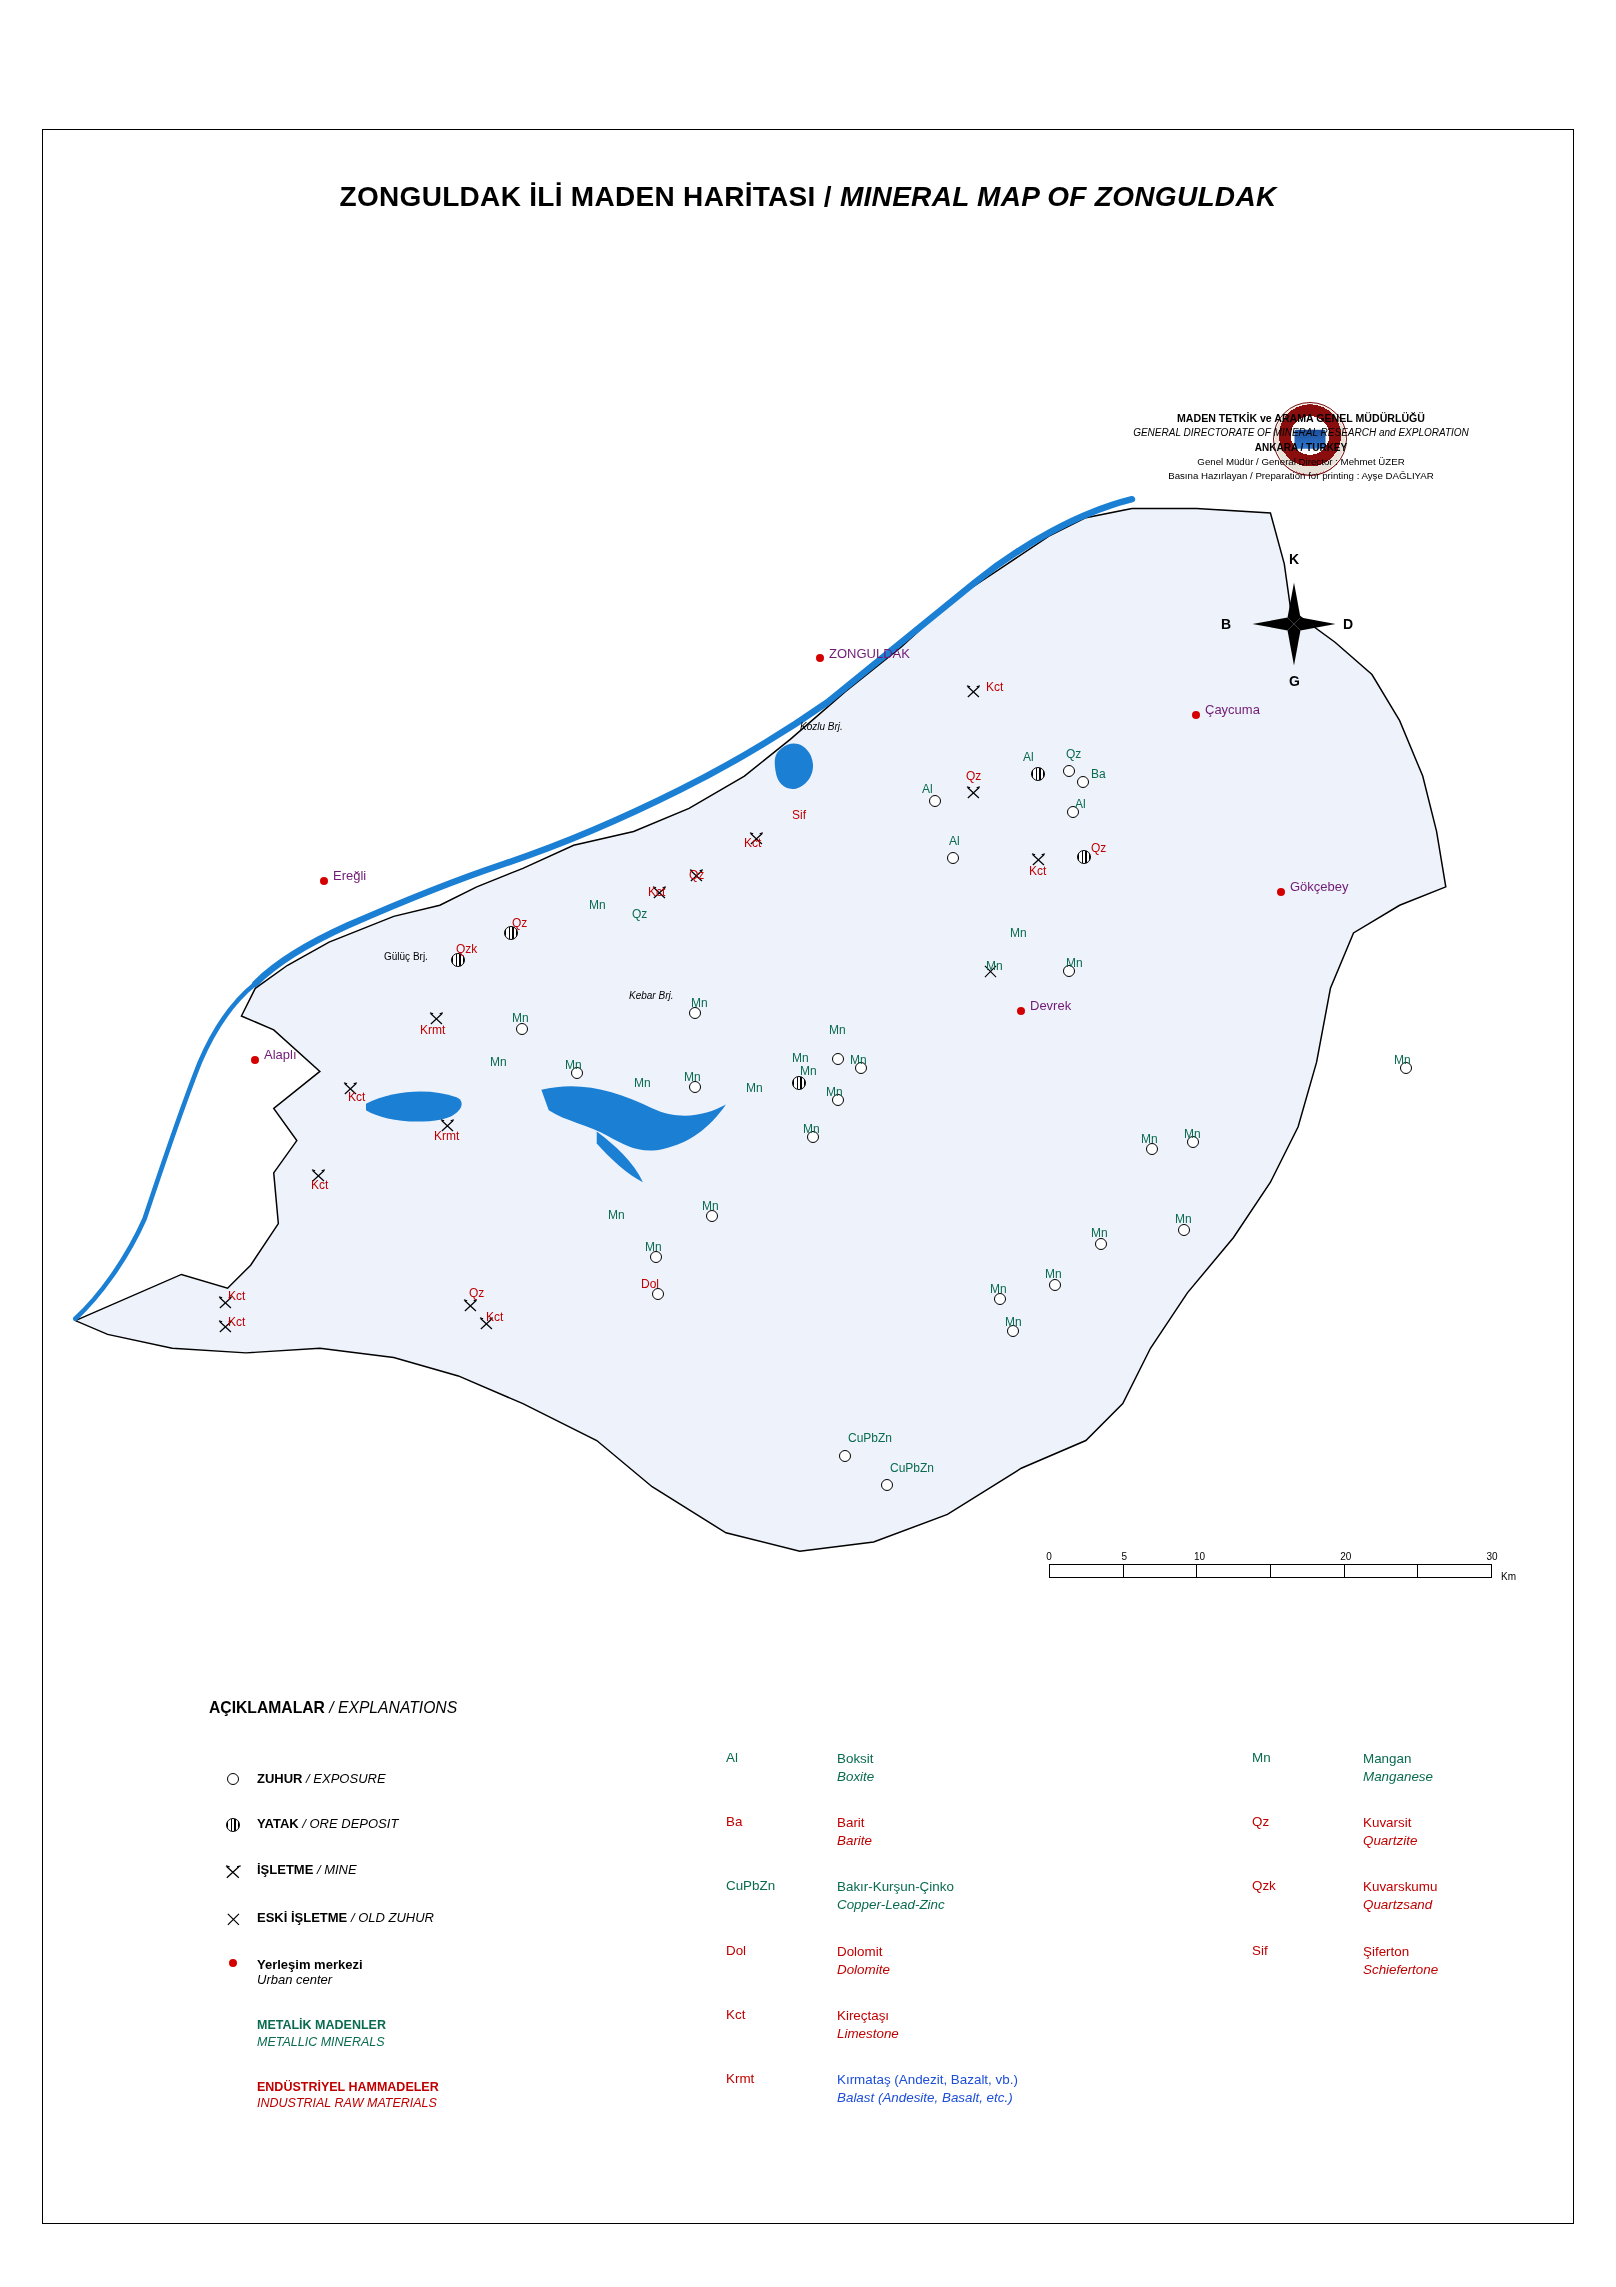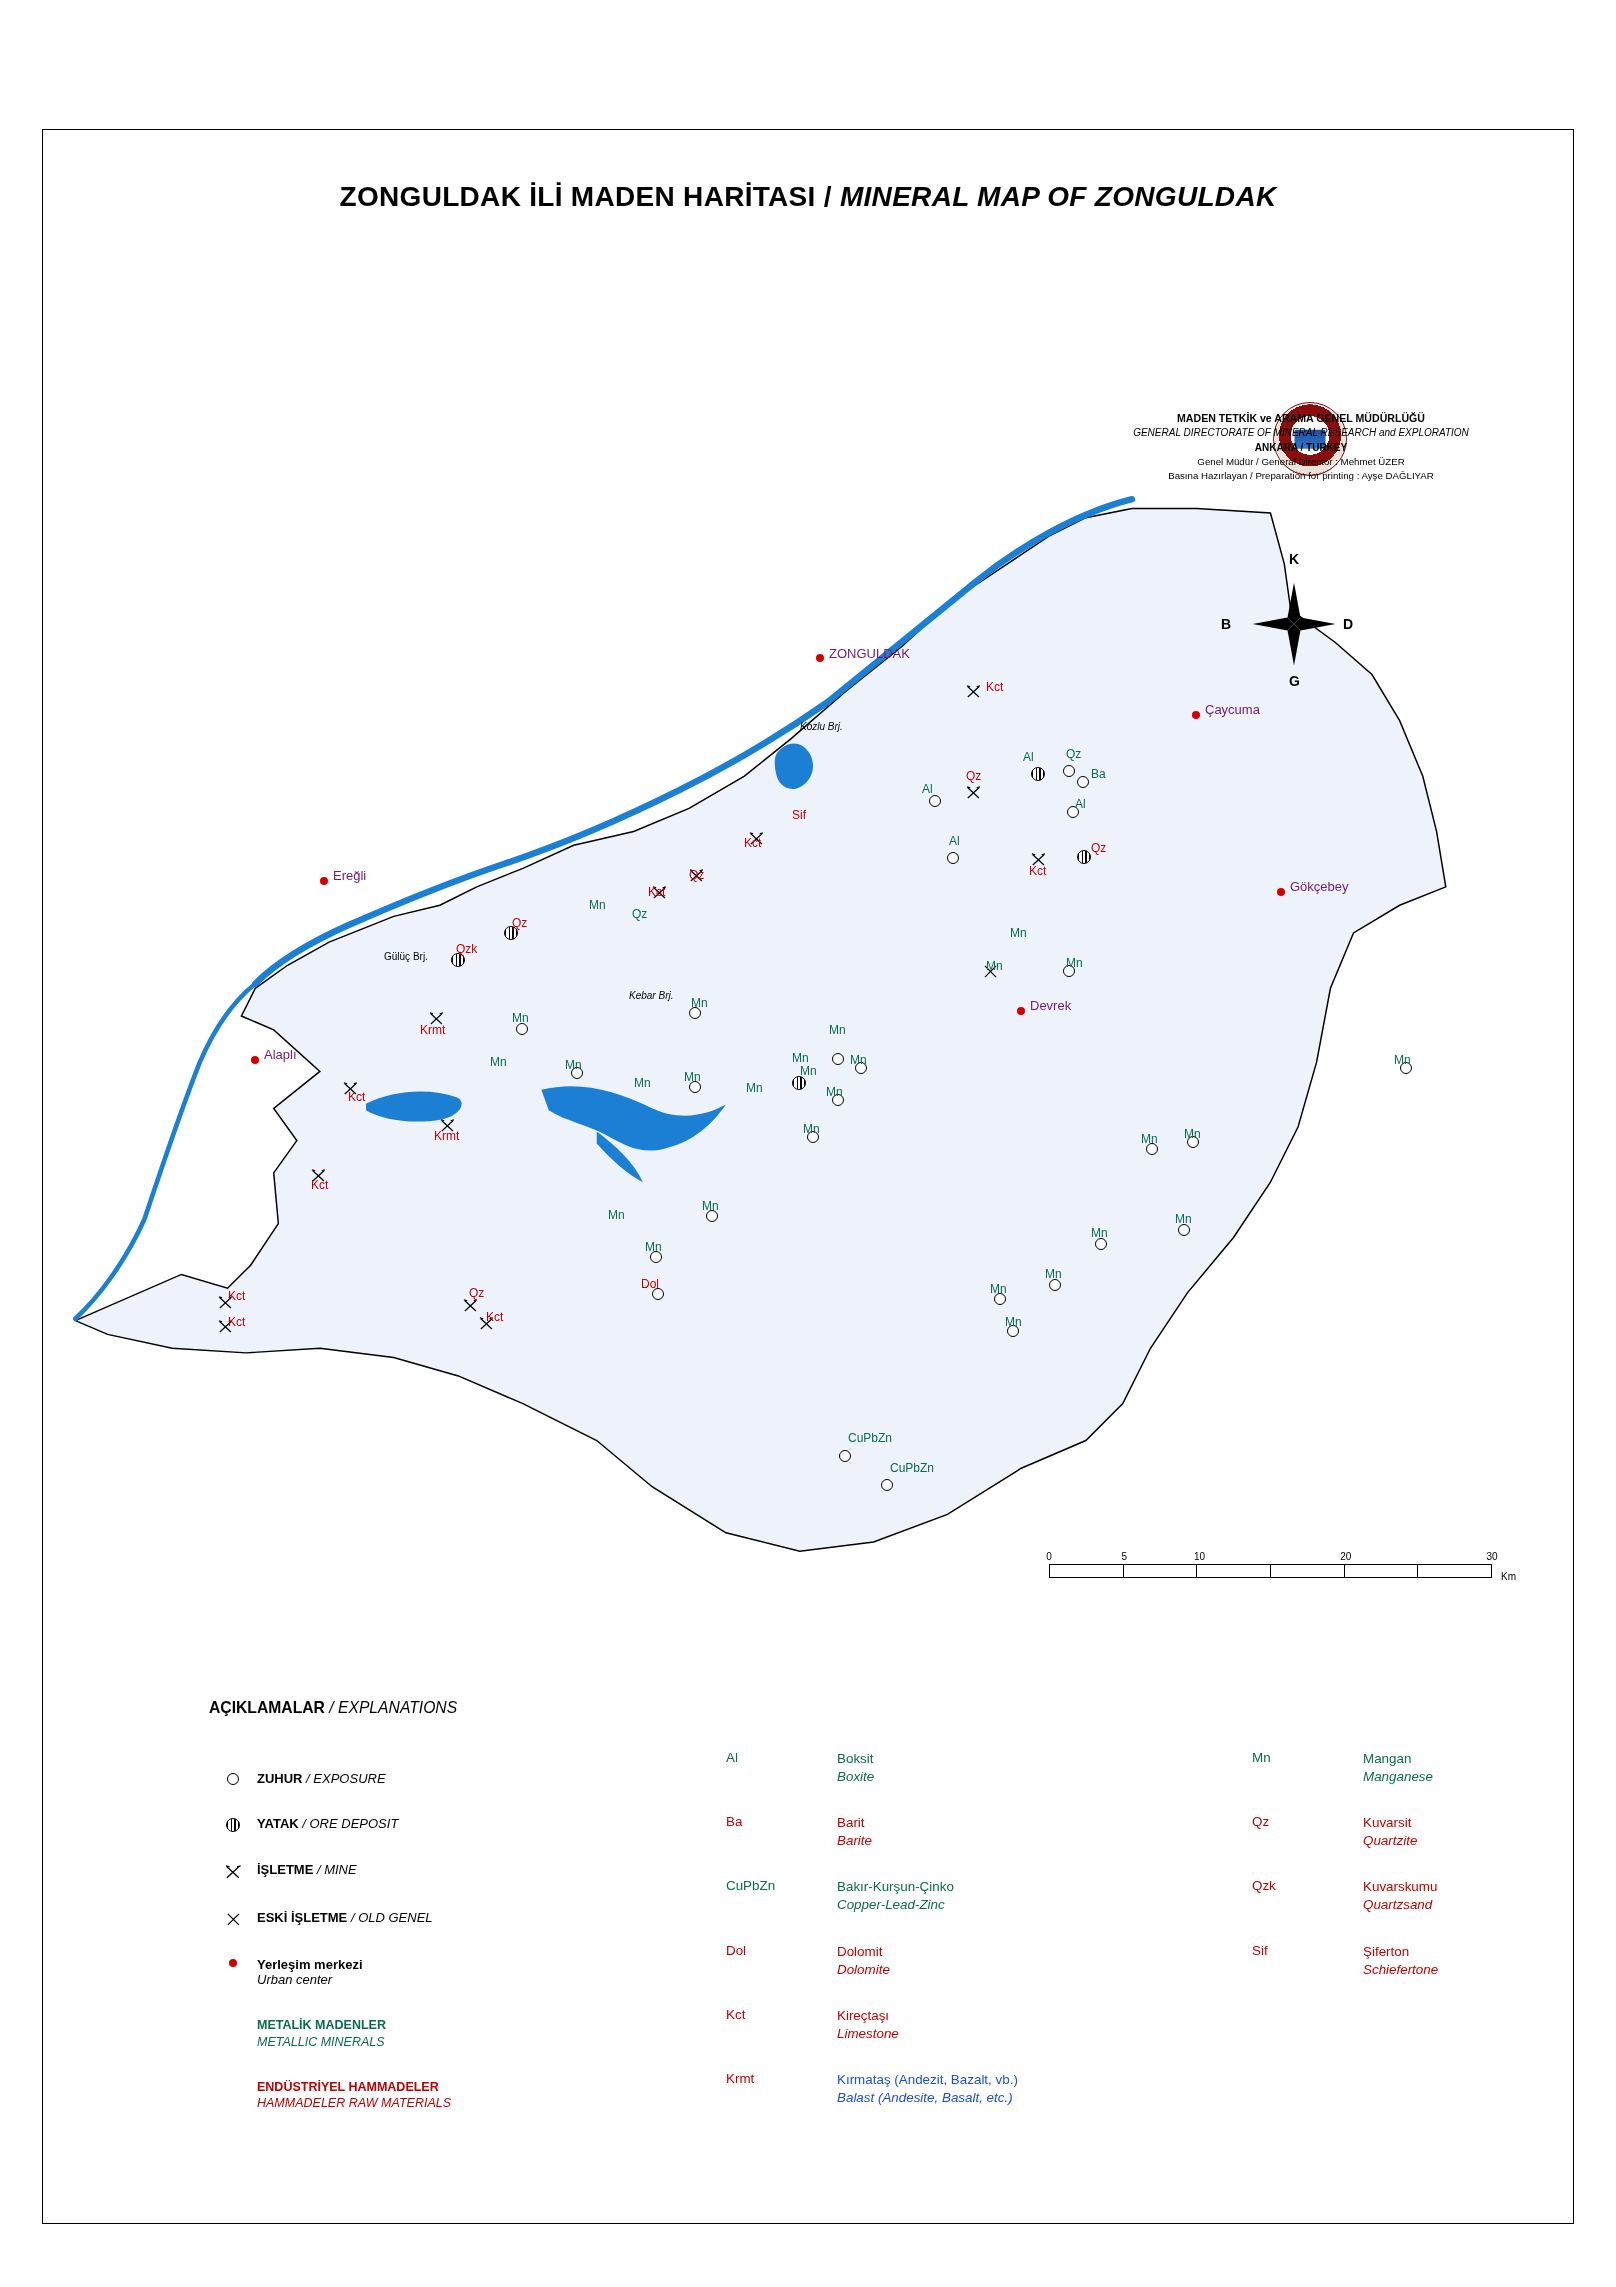--- a/index.html
+++ b/index.html
@@ -147,39 +147,39 @@
           </svg>
         </div>
         <div class="txt"><span>İŞLETME</span><i> / MINE</i></div>
       </div>
       <div class="lrow">
         <div class="symwrap">
           <svg width="14.8" height="14.8" viewBox="0 0 16 16">
             <path d="M2,2 L14,14 M14,2 L2,14" stroke="#000" stroke-width="1.3" fill="none"></path>
           </svg>
         </div>
-        <div class="txt"><span>ESKİ İŞLETME</span><i> / OLD GENEL</i></div>
+        <div class="txt"><span>ESKİ İŞLETME</span><i> / OLD ZUHUR</i></div>
       </div>
       <div class="lrow">
         <div class="symwrap">
             <div class="dot"></div>
           </div>
         <div class="txt">
           <span>Yerleşim merkezi</span>
           <span class="sub">Urban center</span>
         </div>
       </div>
 
       <div class="cat met">
         <div>METALİK MADENLER</div>
         <div class="en">METALLIC MINERALS</div>
       </div>
       <div class="cat ind">
         <div>ENDÜSTRİYEL HAMMADELER</div>
-        <div class="en">HAMMADELER RAW MATERIALS</div>
+        <div class="en">INDUSTRIAL RAW MATERIALS</div>
       </div>
     </div>
 
     <div class="abbr-col" id="abbr-col-0" style="left:572px;">
         <div class="abbr">
           <div class="code" style="color:#0a6b4f">Al</div>
           <div class="name" style="color:#0a6b4f">Boksit<span class="en">Boxite</span></div>
         </div>
         <div class="abbr">
           <div class="code" style="color:#c00000">Ba</div>

